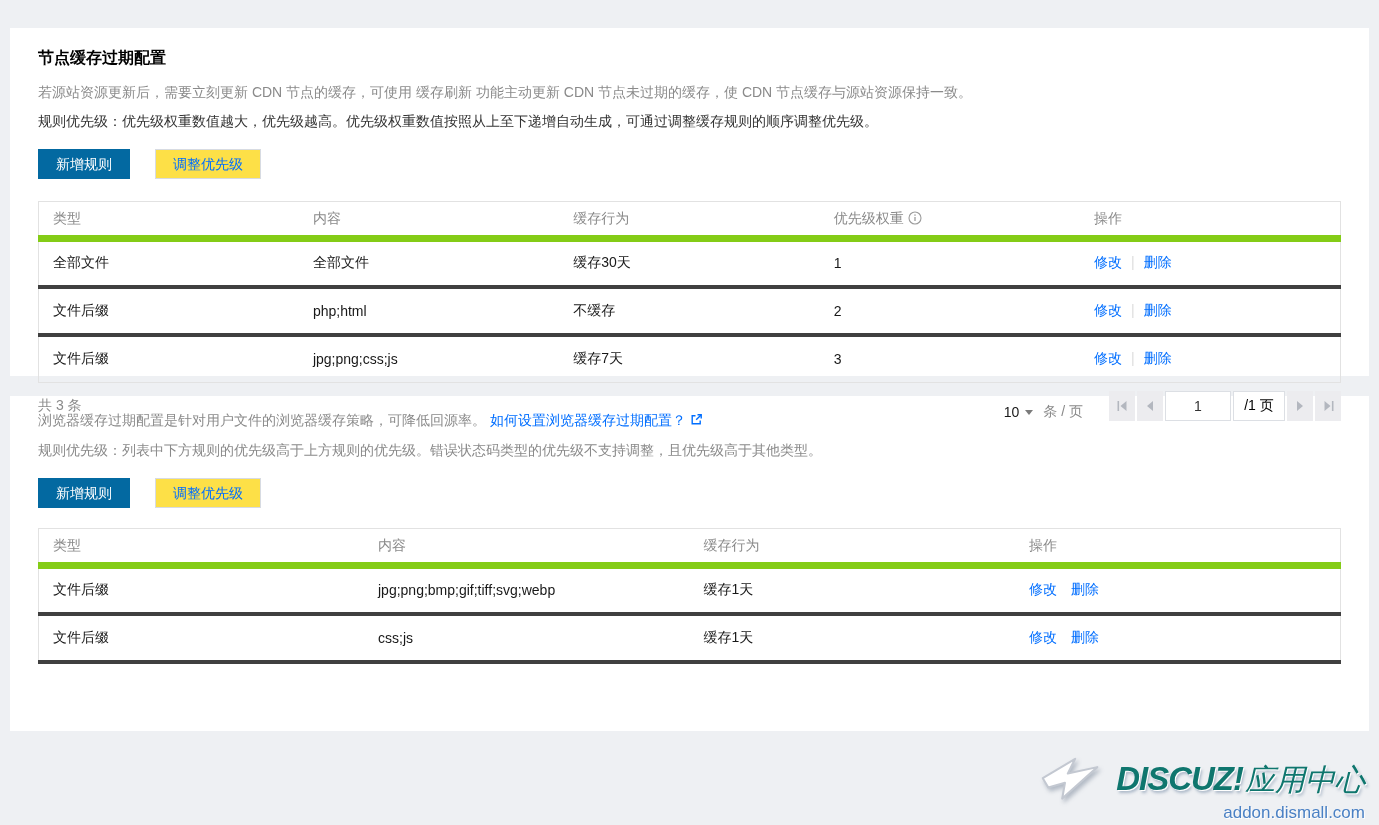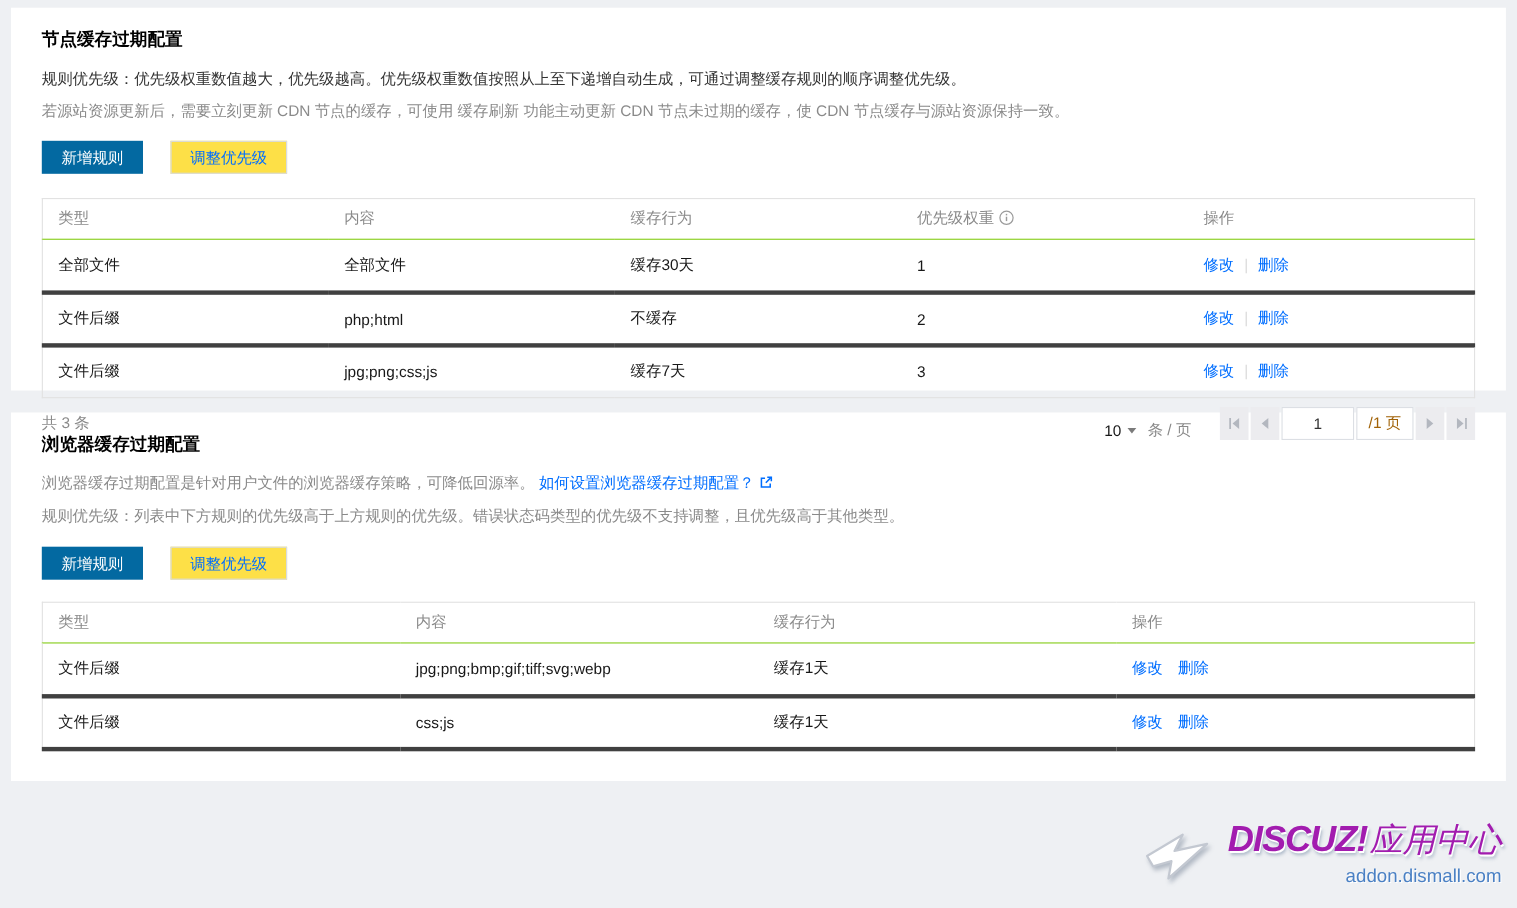--- a/index.html
+++ b/index.html
@@ -5,77 +5,77 @@
   * { box-sizing: border-box; }
   html, body { margin: 0; padding: 0; }
   body {
     width: 1379px; height: 825px;
     background: #eef0f3;
     font-family: "Liberation Sans", "DejaVu Sans", sans-serif;
     font-size: 14px; color: #181818;
     overflow: hidden; position: relative;
   }
   .card { background: #fff; margin: 0 10px; padding: 0 28px; }
-  .card1 { margin-top: 7px; height: 348px; }
+  .card1 { margin-top: 28px; height: 348px; }
   .card2 { margin-top: 20px; height: 335px; overflow: hidden; }
   .section-title { font-size: 16px; font-weight: bold; color: #000; margin: 0; padding-top: 20px; line-height: 20px; }
   .desc { margin: 14px 0 0 0; color: #8a8a8a; line-height: 20px; }
   .desc + .desc { margin-top: 9px; }
   .desc.dark { color: #333; }
   .help-link { color: #006eff; text-decoration: none; cursor: pointer; }
   .ext-icon { display: inline-block; vertical-align: -1px; margin-left: 4px; }
   .toolbar { display: flex; justify-content: space-between; align-items: center; margin-top: 18px; height: 30px; }
   .btn { height: 30px; font-size: 14px; font-family: inherit; cursor: pointer; border: 1px solid transparent; line-height: 28px; padding: 0 17px; }
   .btn-primary { background: #0369a1; color: #fff; }
   .btn-outline { background: #fde047; border-color: #d7dbe2; color: #006eff; margin-left: 21px; }
   .search-box { position: relative; width: 178px; height: 30px; }
   .search-input { width: 100%; height: 30px; border: 1px solid #d7dbe2; padding: 0 32px 0 10px; font-size: 14px; font-family: inherit; color: #333; outline: none; background: #fff; }
   .search-input::placeholder { color: #bcbcbc; }
   .search-icon { position: absolute; right: 8px; top: 7px; cursor: pointer; line-height: 0; }
 
   table { border-collapse: collapse; width: 100%; table-layout: fixed; }
   .tbl { margin-top: 22px; border: 1px solid #e2e2e2; }
   .tbl2 { margin-top: 20px; }
-  th { font-weight: normal; color: #8a8a8a; text-align: left; height: 37px; padding: 0 14px; border-bottom: 1px solid #84cc16; font-size: 14px; }
+  th { font-weight: normal; color: #8a8a8a; text-align: left; height: 37px; padding: 0 14px; border-bottom: 7px solid #84cc16; font-size: 14px; }
   td { height: 48px; padding: 0 14px; border-bottom: 4px solid #404040; color: #181818; font-size: 14px; }
   tr.last td { border-bottom: none; }
   .op a { color: #006eff; text-decoration: none; cursor: pointer; }
   .op .sep { color: #dcdcdc; margin: 0 9px; }
   .op .gap { margin-right: 14px; }
   .info-icon { display: inline-block; vertical-align: -2px; margin-left: 4px; line-height: 0; cursor: pointer; }
 
   .pager { display: flex; align-items: center; margin-top: 8px; height: 30px; }
   .pager-total { color: #8a8a8a; }
   .pager-right { margin-left: auto; display: flex; align-items: flex-end; }
   .page-size { display: flex; align-items: center; margin-right: 26px; color: #8a8a8a; cursor: pointer; }
   .page-size .num { color: #181818; margin-right: 6px; }
   .caret-down { width: 0; height: 0; border-left: 4px solid transparent; border-right: 4px solid transparent; border-top: 5px solid #7b7b7b; margin-right: 10px; }
   .pgroup { display: flex; gap: 2px; align-items: center; }
   .pbtn { width: 26px; height: 30px; background: #ececef; border: none; display: flex; align-items: center; justify-content: center; cursor: pointer; padding: 0; }
   .page-input { width: 66px; height: 30px; border: 1px solid #dcdfe4; text-align: center; font-size: 14px; font-family: inherit; color: #333; outline: none; }
-  .page-total-box { min-width: 52px; height: 30px; border: 1px solid #dcdfe4; background: #fff; display: flex; align-items: center; justify-content: center; color: #a16207; padding: 0 8px; }
+  .page-total-box { min-width: 52px; height: 30px; border: 1px solid #dcdfe4; background: #fff; display: flex; align-items: center; justify-content: center; color: #000000; padding: 0 8px; }
 
   .watermark { position: absolute; right: 14px; top: 746px; display: flex; align-items: flex-start; pointer-events: none; }
   .wm-icon { margin: 6px 2px 0 0; filter: drop-shadow(2px 3px 2px rgba(40,60,90,.3)); }
   .wm-text { text-align: right; }
-  .wm-line1 { white-space: nowrap; font-style: italic; color: #a21caf; line-height: 34px;
-              text-shadow: 1px 1px 0 #fff, 2px 3px 3px rgba(50,80,120,.35); }
+  .wm-line1 { white-space: nowrap; font-style: italic; color: #0f766e; line-height: 34px;
+              text-shadow: 1px 1px 0 #fff, 2px 3px 3px rgba(50,80,120,.35); margin-top: 16px; }
   .wm-brand { font-size: 33px; font-weight: bold; letter-spacing: -1px; }
   .wm-suffix { font-size: 30px; font-weight: normal; margin-left: 2px; }
   .wm-domain { font-size: 17px; color: #4a80c4; margin-top: 1px; text-shadow: 1px 1px 0 #fff; }
 </style>
 </head>
 <body>
 
 <div class="card card1">
   <h2 class="section-title">节点缓存过期配置</h2>
 
 
+  <p class="desc">若源站资源更新后，需要立刻更新 CDN 节点的缓存，可使用 缓存刷新 功能主动更新 CDN 节点未过期的缓存，使 CDN 节点缓存与源站资源保持一致。</p>
   <p class="desc dark">规则优先级：优先级权重数值越大，优先级越高。优先级权重数值按照从上至下递增自动生成，可通过调整缓存规则的顺序调整优先级。</p>
-  <p class="desc">若源站资源更新后，需要立刻更新 CDN 节点的缓存，可使用 缓存刷新 功能主动更新 CDN 节点未过期的缓存，使 CDN 节点缓存与源站资源保持一致。</p>
 
   <div class="toolbar">
     <div>
       <button class="btn btn-primary">新增规则</button>
       <button class="btn btn-outline">调整优先级</button>
     </div>
   </div>
 
   <table class="tbl">
     <colgroup>
@@ -155,21 +155,20 @@
               <polygon points="1.5,0 7.5,5 1.5,10" fill="#b3b7bf"></polygon>
               <rect x="8.9" y="0" width="1.6" height="10" fill="#b3b7bf"></rect>
             </svg>
           </button>
       </div>
     </div>
   </div>
 </div>
 
 <div class="card card2">
-  <h2 class="section-title">浏览器缓存过期配置</h2>
 
   <p class="desc">
     <span>浏览器缓存过期配置是针对用户文件的浏览器缓存策略，可降低回源率。</span>
     <a class="help-link">如何设置浏览器缓存过期配置？</a><span class="ext-icon"><svg width="13" height="13" viewBox="0 0 13 13" fill="none" stroke="#006eff" stroke-width="1.4">
           <path d="M5.5 2.8 H2.2 V10.8 H10.2 V7.5"></path>
           <path d="M7.5 1.8 h3.7 v3.7"></path>
           <path d="M11 2 L6.2 6.8"></path>
         </svg></span>
   </p>
 

